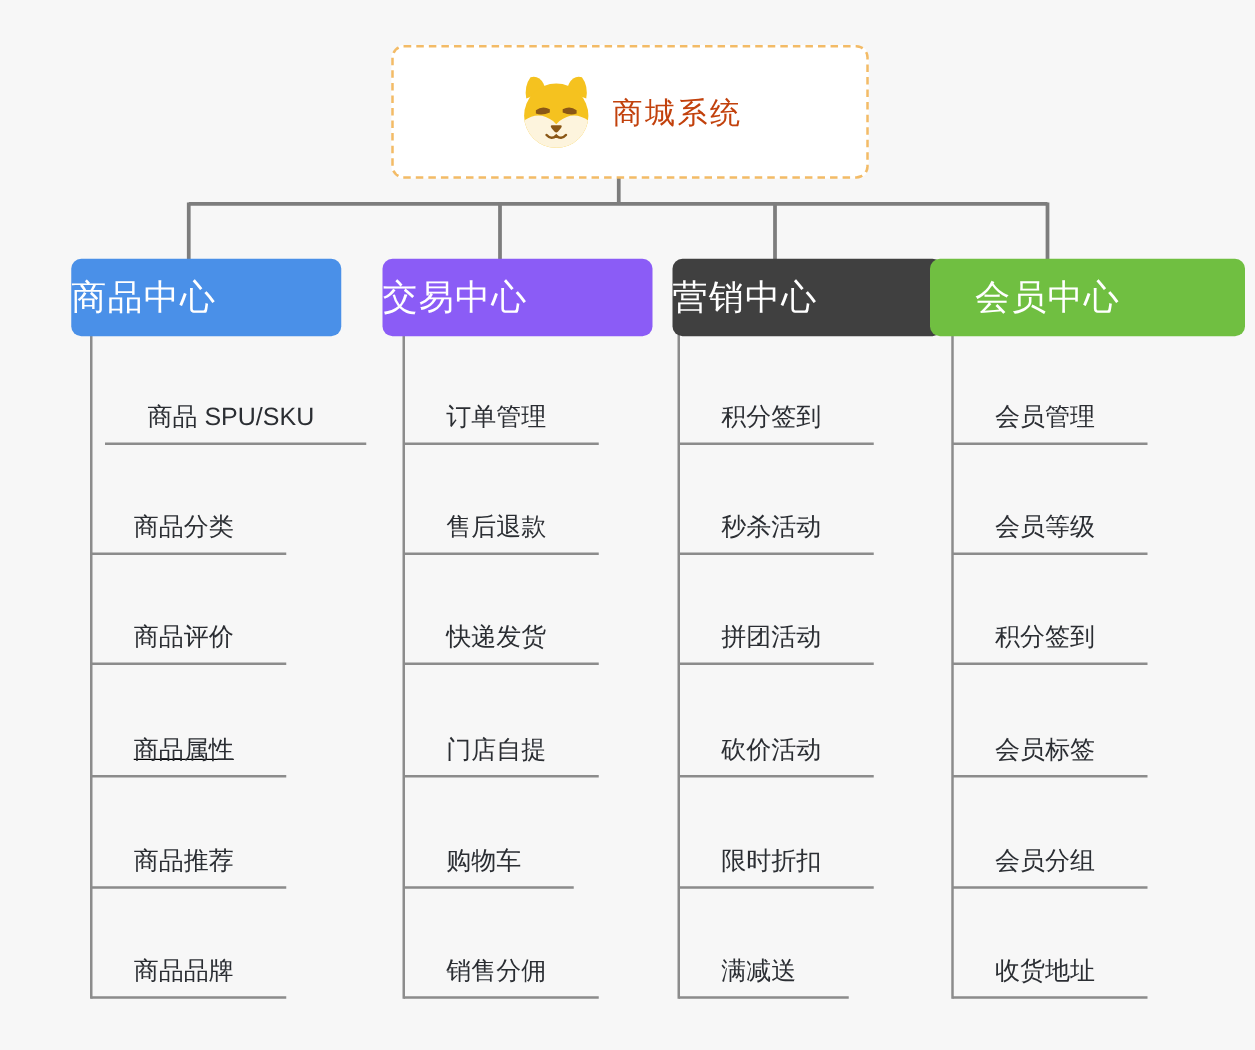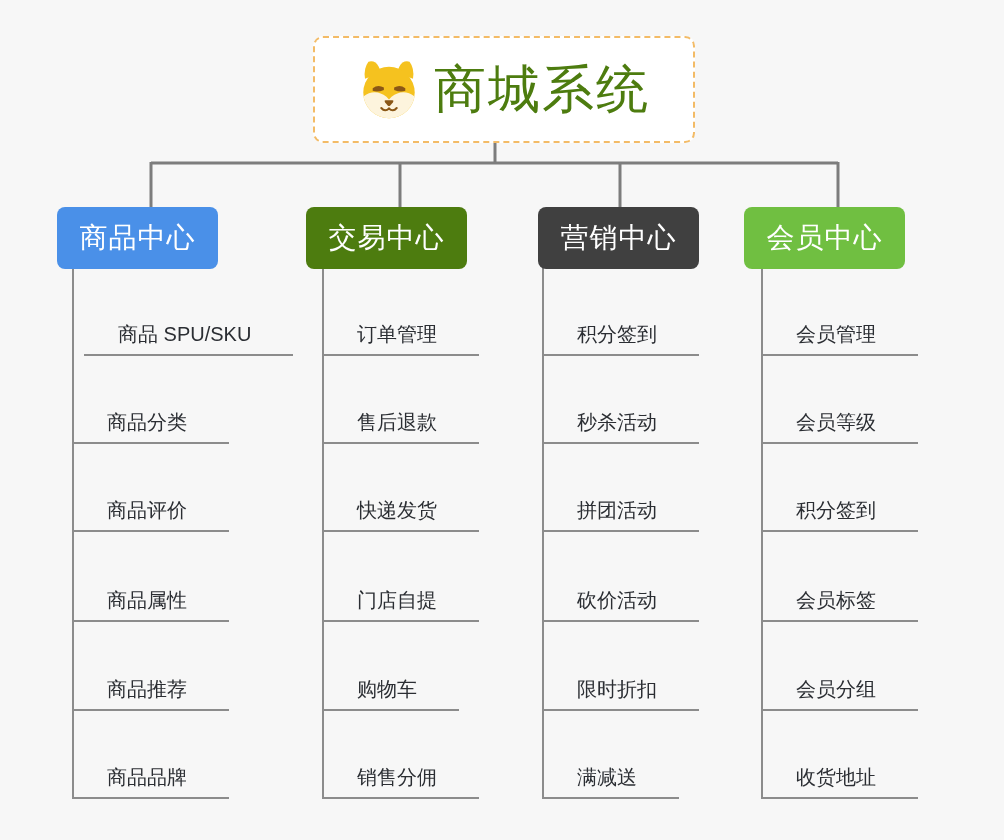--- a/index.html
+++ b/index.html
@@ -36,34 +36,33 @@
     justify-content: center;
     gap: 14px;
     cursor: pointer;
   }
   .root-icon {
     width: 62px;
     height: 60px;
     flex: 0 0 auto;
   }
   .root-title {
-    font-size: 52px;
-    color: #4d7c0f;
+    font-size: 24px;
+    color: #c2410c;
     letter-spacing: 2px;
     white-space: nowrap;
   }
   .branch-node {
     position: absolute;
     top: 207px;
-    width: 161px;
+    width: 216px;
     height: 62px;
     border-radius: 8px;
     display: flex;
     align-items: center;
-    justify-content: center;
     cursor: pointer;
   }
   .branch-node span {
     color: #ffffff;
     font-size: 28px;
     letter-spacing: 1px;
     white-space: nowrap;
   }
   .tree-item {
     position: absolute;
@@ -124,42 +123,42 @@
     <span class="root-title">商城系统</span>
   </div>
 
   <div id="branches">
       <div class="branch-node" style="left: 57px; background: rgb(74, 144, 232);">
         <span>商品中心</span>
       </div>
       <div class="tree-item" style="left: 84px; top: 356px;"><span class="tree-item-text">商品 SPU/SKU</span></div>
       <div class="tree-item" style="left: 73px; top: 444px;"><span class="tree-item-text">商品分类</span></div>
       <div class="tree-item" style="left: 73px; top: 532px;"><span class="tree-item-text">商品评价</span></div>
-      <div class="tree-item" style="left: 73px; top: 622px;"><span class="tree-item-text">商品属性</span></div>
+      <div class="tree-item" style="left: 73px; top: 622px; text-decoration: underline;"><span class="tree-item-text">商品属性</span></div>
       <div class="tree-item" style="left: 73px; top: 711px;"><span class="tree-item-text">商品推荐</span></div>
       <div class="tree-item" style="left: 73px; top: 799px;"><span class="tree-item-text">商品品牌</span></div>
-      <div class="branch-node" style="left: 306px; background: #4d7c0f;">
+      <div class="branch-node" style="left: 306px; background: #8b5cf6;">
         <span>交易中心</span>
       </div>
       <div class="tree-item" style="left: 323px; top: 356px;"><span class="tree-item-text">订单管理</span></div>
       <div class="tree-item" style="left: 323px; top: 444px;"><span class="tree-item-text">售后退款</span></div>
       <div class="tree-item" style="left: 323px; top: 532px;"><span class="tree-item-text">快递发货</span></div>
       <div class="tree-item" style="left: 323px; top: 622px;"><span class="tree-item-text">门店自提</span></div>
       <div class="tree-item" style="left: 323px; top: 711px;"><span class="tree-item-text">购物车</span></div>
       <div class="tree-item" style="left: 323px; top: 799px;"><span class="tree-item-text">销售分佣</span></div>
       <div class="branch-node" style="left: 538px; background: #404040;">
         <span>营销中心</span>
       </div>
       <div class="tree-item" style="left: 543px; top: 356px;"><span class="tree-item-text">积分签到</span></div>
       <div class="tree-item" style="left: 543px; top: 444px;"><span class="tree-item-text">秒杀活动</span></div>
       <div class="tree-item" style="left: 543px; top: 532px;"><span class="tree-item-text">拼团活动</span></div>
       <div class="tree-item" style="left: 543px; top: 622px;"><span class="tree-item-text">砍价活动</span></div>
       <div class="tree-item" style="left: 543px; top: 711px;"><span class="tree-item-text">限时折扣</span></div>
       <div class="tree-item" style="left: 543px; top: 799px;"><span class="tree-item-text">满减送</span></div>
-      <div class="branch-node" style="left: 744px; background: rgb(112, 191, 65);">
+      <div class="branch-node" style="left: 744px; background: rgb(112, 191, 65); padding-left: 36px;">
         <span>会员中心</span>
       </div>
       <div class="tree-item" style="left: 762px; top: 356px;"><span class="tree-item-text">会员管理</span></div>
       <div class="tree-item" style="left: 762px; top: 444px;"><span class="tree-item-text">会员等级</span></div>
       <div class="tree-item" style="left: 762px; top: 532px;"><span class="tree-item-text">积分签到</span></div>
       <div class="tree-item" style="left: 762px; top: 622px;"><span class="tree-item-text">会员标签</span></div>
       <div class="tree-item" style="left: 762px; top: 711px;"><span class="tree-item-text">会员分组</span></div>
       <div class="tree-item" style="left: 762px; top: 799px;"><span class="tree-item-text">收货地址</span></div>
     </div>
 

